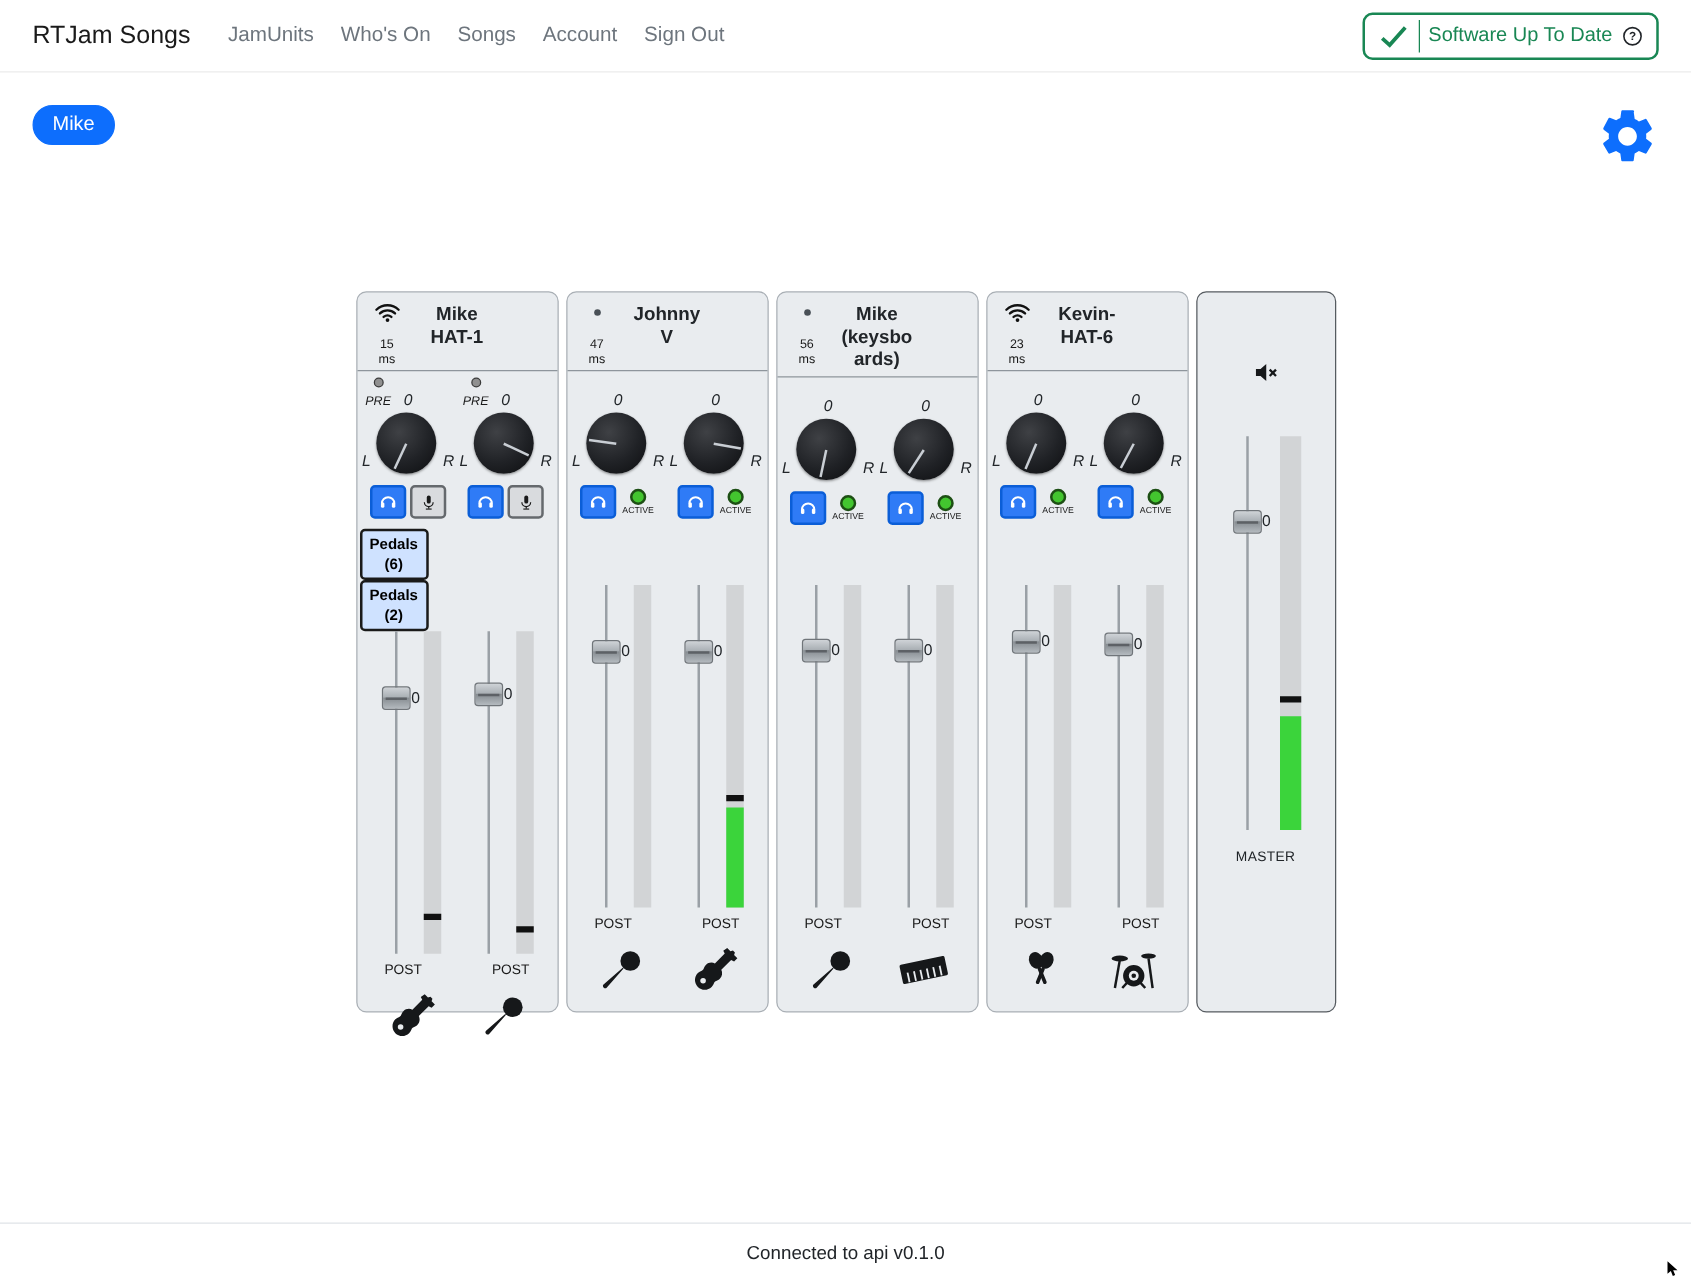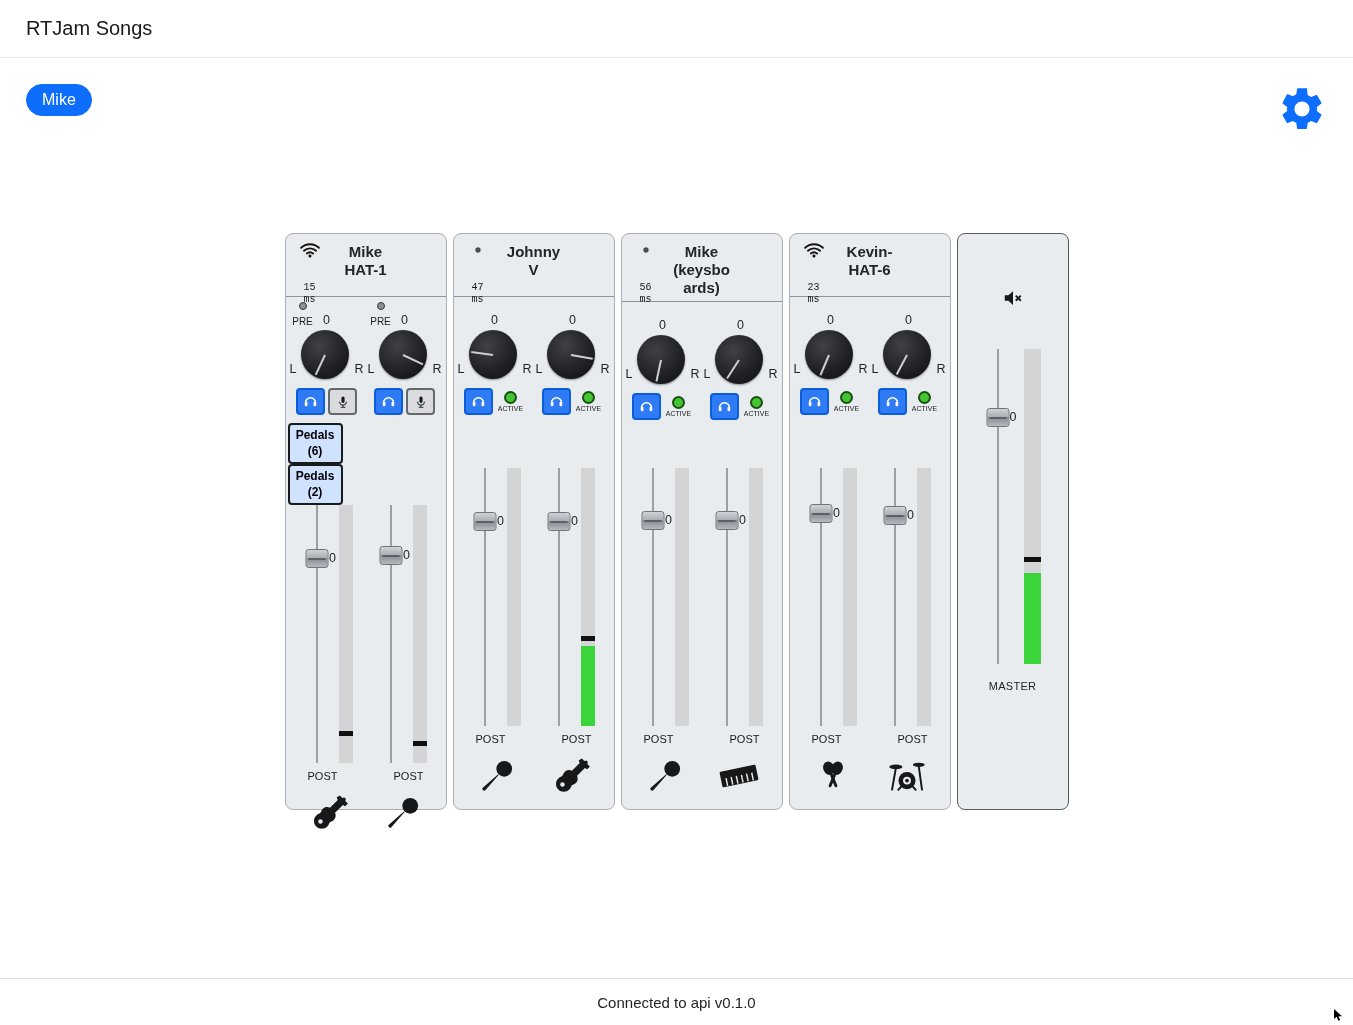--- a/index.html
+++ b/index.html
@@ -21,26 +21,26 @@
   .toolbar { display: flex; justify-content: space-between; align-items: flex-start; padding: 26px 26px 0; }
   .rooms-btn { background: #0d6efd; border: 1px solid #0d6efd; color: #fff; font-size: 16px; padding: 6px 15px; border-radius: 17px; cursor: pointer; font-family: inherit; }
   .gear-btn { width: 50px; height: 50px; cursor: pointer; background: none; border: none; padding: 0; }
 
   
   .mixer { display: flex; justify-content: center; align-items: stretch; gap: 6px; margin-top: 99px; }
   .channel { width: 162px; height: 577px; background: #e9ecef; border: 1px solid #a9afb5; border-radius: 8px; display: flex; flex-direction: column; }
   .ch-header { position: relative; border-bottom: 1px solid #8e959c; min-height: 63px; padding: 6px 4px 4px; }
   .conn { position: absolute; left: 10px; top: 8px; width: 28px; text-align: center; }
   .conn .icon { width: 22px; height: 16px; }
-  .latency { margin-top: 20px; font-family: Liberation Mono, monospace; }
+  .latency { margin-top: 7px; }
   .latency span { display: block; font-size: 10px; line-height: 1.15; color: #1a1a1a; }
   .ch-name { width: 58px; margin: 0 auto; font-size: 15px; font-weight: bold; text-align: center; line-height: 1.2; padding-top: 3px; word-wrap: break-word; }
 
   .knob-row { display: flex; justify-content: space-around; padding: 7px 2px 0; }
-  .knob-group { width: 74px; }
+  .knob-group { width: 74px; font-style: italic; }
   .knob-head { position: relative; height: 26px; }
   .pre-wrap { position: absolute; left: 1px; top: -2px; width: 24px; text-align: center; }
   .pre-dot { display: block; margin: 0 auto 1px; width: 8px; height: 8px; border-radius: 50%; background: #909090; border: 1px solid #3a3a3a; }
   .pre-label { font-size: 10px; color: #1a1a1a; }
   .knob-value { display: block; text-align: center; padding-top: 9px; font-size: 12.5px; }
   .knob-line { display: flex; align-items: flex-end; justify-content: center; gap: 5px; }
   .side-label { font-size: 12.5px; padding-bottom: 3px; }
   .knob { width: 49px; height: 49px; border-radius: 50%; background: radial-gradient(circle at 38% 32%, #3f4145 0%, #202226 55%, #0c0d0f 100%); position: relative; box-shadow: 0 1px 2px rgba(0,0,0,.4); cursor: pointer; }
   .knob-pointer { position: absolute; left: calc(50% - 1px); bottom: 50%; width: 2px; height: 22px; background: #c9ced4; transform-origin: 50% 100%; }
 
@@ -84,20 +84,42 @@
   .master-label { margin-top: 16px; font-size: 11px; letter-spacing: .3px; }
 
   .footer { position: absolute; left: 0; right: 0; bottom: 0; height: 47px; border-top: 1px solid #dfe3e7; display: flex; align-items: center; justify-content: center; font-size: 15px; }
   .cursor { position: absolute; right: 7px; bottom: 2px; width: 16px; height: 16px; }
 </style>
 </head>
 <body>
 
 <header class="navbar">
   <div class="brand">RTJam Songs</div>
+  <nav>
+    <a class="nav-link">JamUnits</a>
+    <a class="nav-link">Who's On</a>
+    <a class="nav-link">Songs</a>
+    <a class="nav-link">Account</a>
+    <a class="nav-link">Sign Out</a>
+  </nav>
+  <button class="update-btn">
+    <span class="icon check-icon">
+      <svg viewBox="0 0 24 24">
+          <path d="M3.5 13.5l5.5 5L20.5 5.5" fill="none" stroke="#198754" stroke-width="2.8"></path>
+        </svg>
+    </span>
+    <span class="update-divider"></span>
+    <span>Software Up To Date</span>
+    <span class="icon question-icon">
+      <svg viewBox="0 0 24 24">
+          <circle cx="12" cy="12" r="9.2" fill="none" stroke="#212529" stroke-width="1.7"></circle>
+          <text x="12" y="16.2" font-size="12.5" font-weight="bold" text-anchor="middle" fill="#212529" font-family="Liberation Sans, sans-serif">?</text>
+        </svg>
+    </span>
+  </button>
 </header>
 
 <div class="toolbar">
   <button class="rooms-btn">Mike</button>
   <button class="gear-btn icon">
     <svg viewBox="0 0 24 24" fill="#0d6efd">
         <path d="M19.14 12.94c.04-.3.06-.61.06-.94 0-.32-.02-.64-.07-.94l2.03-1.58a.49.49 0 0 0 .12-.61l-1.92-3.32a.488.488 0 0 0-.59-.22l-2.39.96c-.5-.38-1.03-.7-1.62-.94l-.36-2.54A.484.484 0 0 0 13.93 2h-3.84c-.24 0-.43.17-.47.41l-.36 2.54c-.59.24-1.13.57-1.62.94l-2.39-.96c-.22-.08-.47 0-.59.22L2.74 8.87c-.12.21-.08.47.12.61l2.03 1.58c-.05.3-.09.63-.09.94s.02.64.07.94l-2.03 1.58a.49.49 0 0 0-.12.61l1.92 3.32c.12.22.37.29.59.22l2.39-.96c.5.38 1.03.7 1.62.94l.36 2.54c.05.24.24.41.48.41h3.84c.24 0 .44-.17.47-.41l.36-2.54c.59-.24 1.13-.56 1.62-.94l2.39.96c.22.08.47 0 .59-.22l1.92-3.32c.12-.22.07-.47-.12-.61l-2.01-1.58zM12 15.6c-1.98 0-3.6-1.62-3.6-3.6s1.62-3.6 3.6-3.6 3.6 1.62 3.6 3.6-1.62 3.6-3.6 3.6z"></path>
       </svg>
   </button>
 </div>

